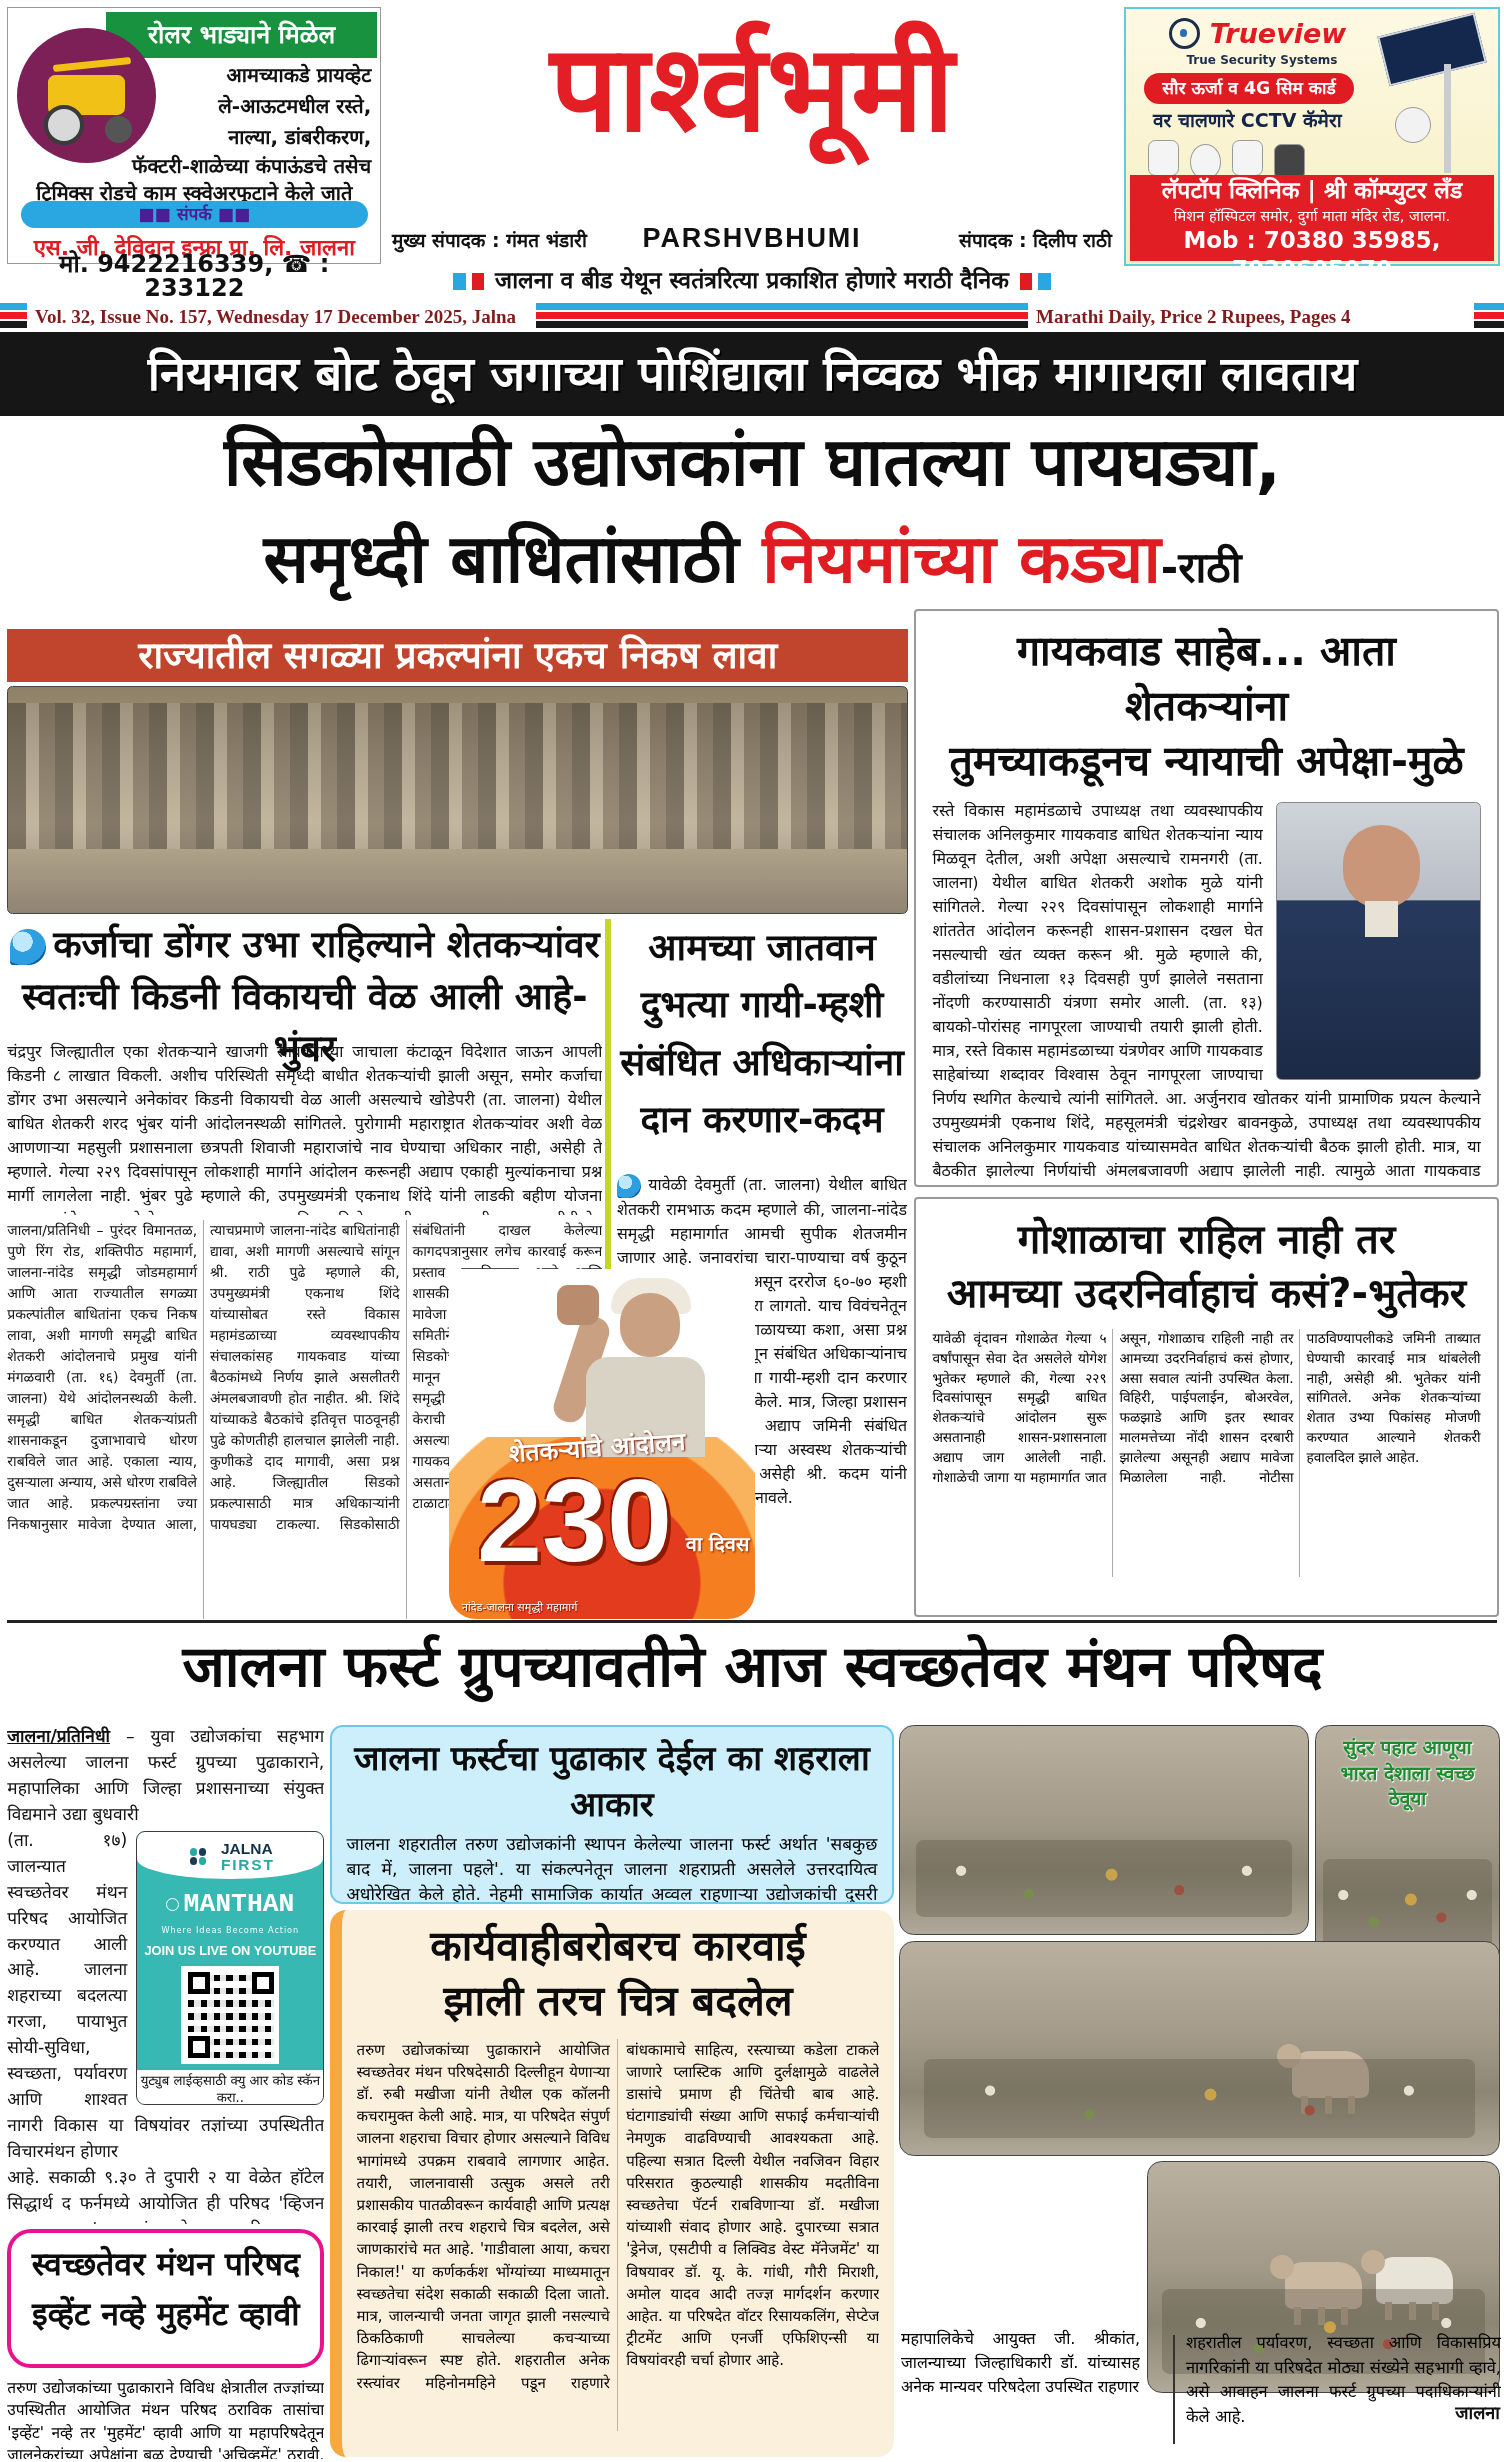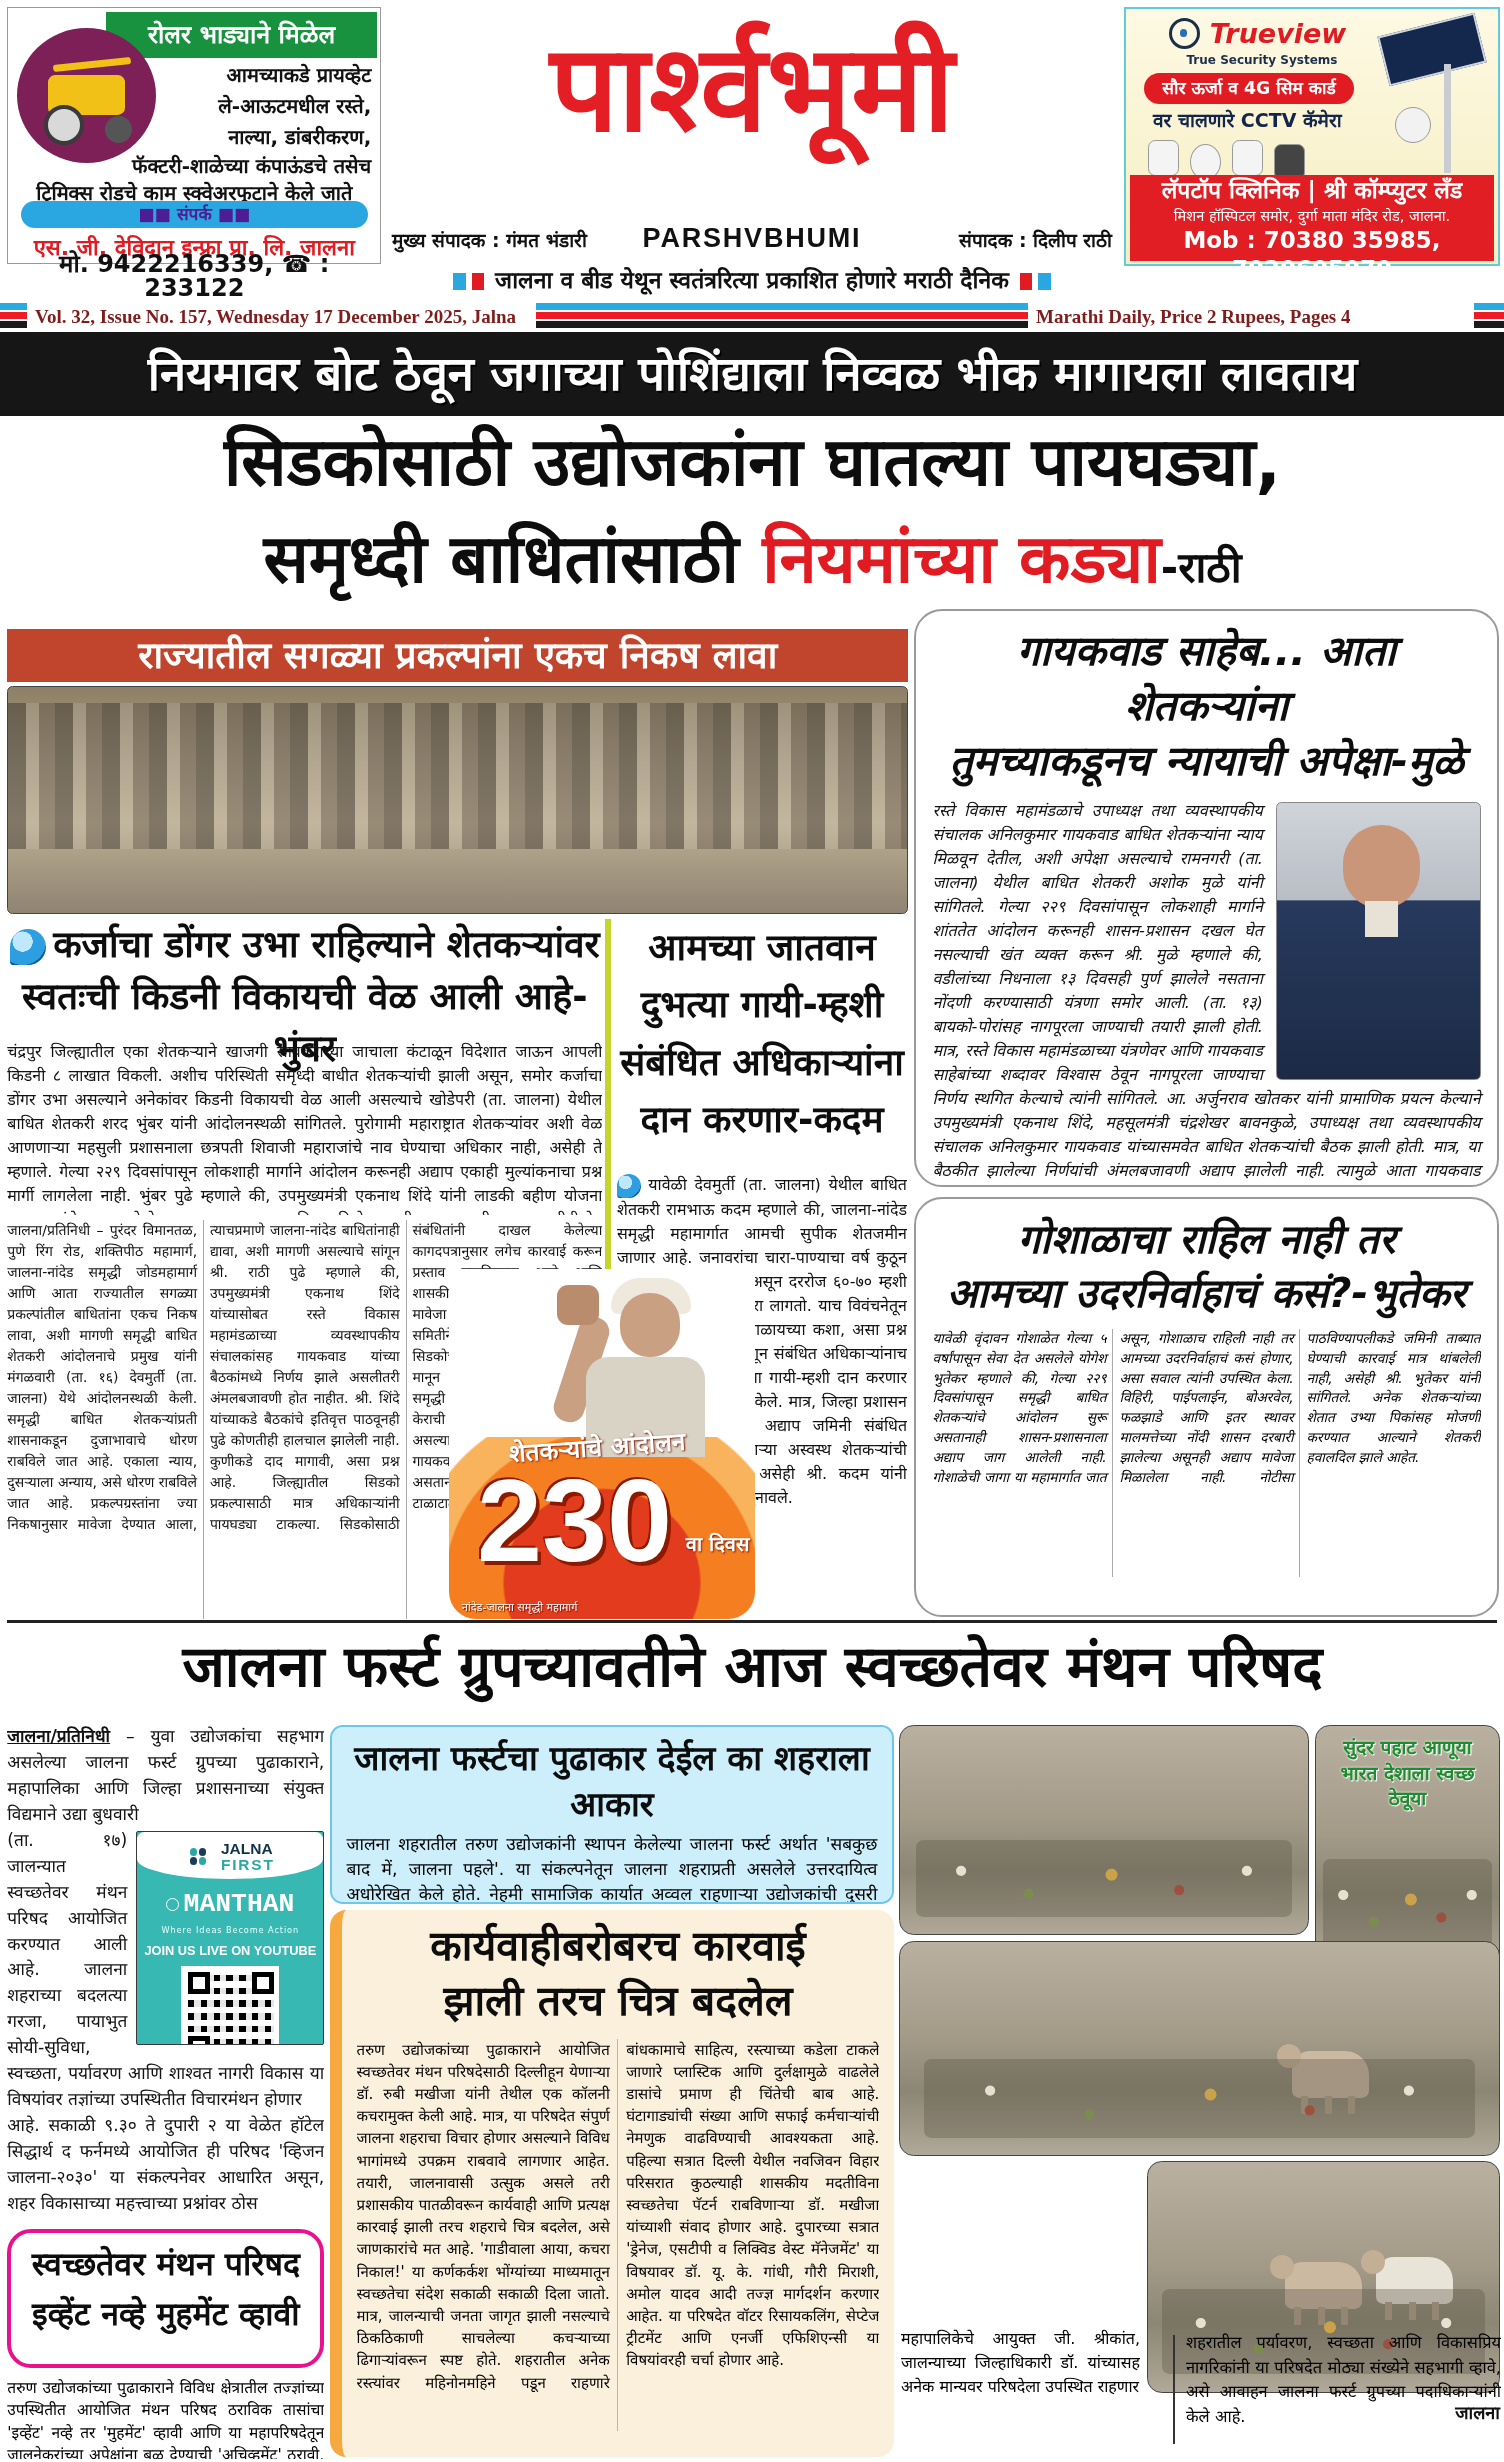--- a/index.html
+++ b/index.html
@@ -118,33 +118,33 @@
   .p-fist { position:absolute; left:108px; top:16.4px; width:42px; height:40px; background:#b98c6e; border-radius:11px; }
   .p-body { position:absolute; left:137px; top:88px; width:119px; height:100px; background:#d8d3c4; border-radius:22px 22px 0 0; }
   .p-label { position:absolute; left:11px; top:161px; width:274px; color:#fff; font-weight:bold; font-size:24.6px;
     text-align:center; transform:rotate(-4deg); text-shadow:0.9px 0.9px 1.8px #7a1400; }
   .p-num { position:absolute; left:0; right:55px; top:182px; text-align:center; color:#fff; font-weight:bold; font-size:117px;
     line-height:1.2; text-shadow:3.6px 3.6px 0 #8c1a00, -1.8px -1.8px 0 #8c1a00; font-family:"Liberation Sans",sans-serif; }
   .p-suffix { position:absolute; right:5.5px; top:261px; color:#fff; font-weight:bold; font-size:20px; text-shadow:0.9px 0.9px 1.8px #7a1400; }
   .p-foot { position:absolute; left:12.8px; bottom:5.5px; color:#fff; font-size:11px; text-shadow:0.9px 0.9px 0.9px #7a1400; }
 
   
-  .rbox { border:2.7px solid #9a9a9a; border-radius:28px; background:#fff; padding:12.8px 16.4px;font-style:italic; }
+  .rbox { border:2.7px solid #9a9a9a; border-radius:4px; background:#fff; padding:12.8px 16.4px; }
   .gaik { left:914px; top:609px; width:585px; height:578px; }
   .gaik-h { text-align:center; font-weight:bold; font-size:41px; line-height:1.35; color:#0d0d0d; }
   .gosh { left:914px; top:1197px; width:585px; height:420px; }
   .gosh-h { text-align:center; font-weight:bold; font-size:40px; line-height:1.35; color:#0d0d0d; }
   .gosh-cols { column-count:3; column-gap:12.8px; column-rule:0.9px solid #aaa; font-size:13.7px; line-height:1.45; height:248px; margin-top:9px; }
 
   
   .hr-dark { left:7.3px; top:1620px; width:1490px; height:2.7px; background:#222; }
   .bottom-head { left:0; top:1625px; width:1505px; text-align:center; font-weight:bold; font-size:57px; line-height:1.45; color:#0a0a0a; }
   .bl-col { left:7.3px; top:1724px; width:317px; height:500px; font-size:17.3px; line-height:1.5; color:#121212; }
   .byline { font-weight:bold; text-decoration:underline; }
-  .manthan { float:right; width:188px; height:214px; border:1.8px solid #3a3a3a; border-radius:2px; background:#38b8b2;
+  .manthan { float:right; width:188px; height:274px; border:1.8px solid #3a3a3a; border-radius:9px; background:#38b8b2;
     margin:3.6px 0 5.5px 9px; overflow:hidden; }
   .mt-top { background:#fff; height:47px; text-align:center; padding-top:9px; border-radius:7.3px 7.3px 50% 50%/7.3px 7.3px 20px 20px; }
   .mt-knot { display:inline-block; width:24px; height:24px; vertical-align:middle; margin-right:5.5px; position:relative; }
   .mt-knot::before { content:""; position:absolute; left:3.6px; top:3.6px; width:7.3px; height:7.3px; background:#2aa8a2; border-radius:50%;
     box-shadow:9px 0 0 #1c3c55, 0 9px 0 #1c3c55, 9px 9px 0 #2aa8a2; }
   .mt-jalna { display:inline-block; vertical-align:middle; text-align:left; font-family:"Liberation Sans",sans-serif;
     font-weight:bold; font-size:15.5px; line-height:1; color:#12324c; }
   .mt-jalna b { color:#2aa8a2; letter-spacing:1.8px; }
   .mt-name { color:#fff; text-align:center; font-family:Liberation Mono, monospace; font-weight:bold; font-size:26.4px; margin-top:5.5px; }
   .mt-bulb { display:inline-block; width:12.8px; height:12.8px; border:1.8px solid #fff; border-radius:50%; margin-right:4.6px; }

